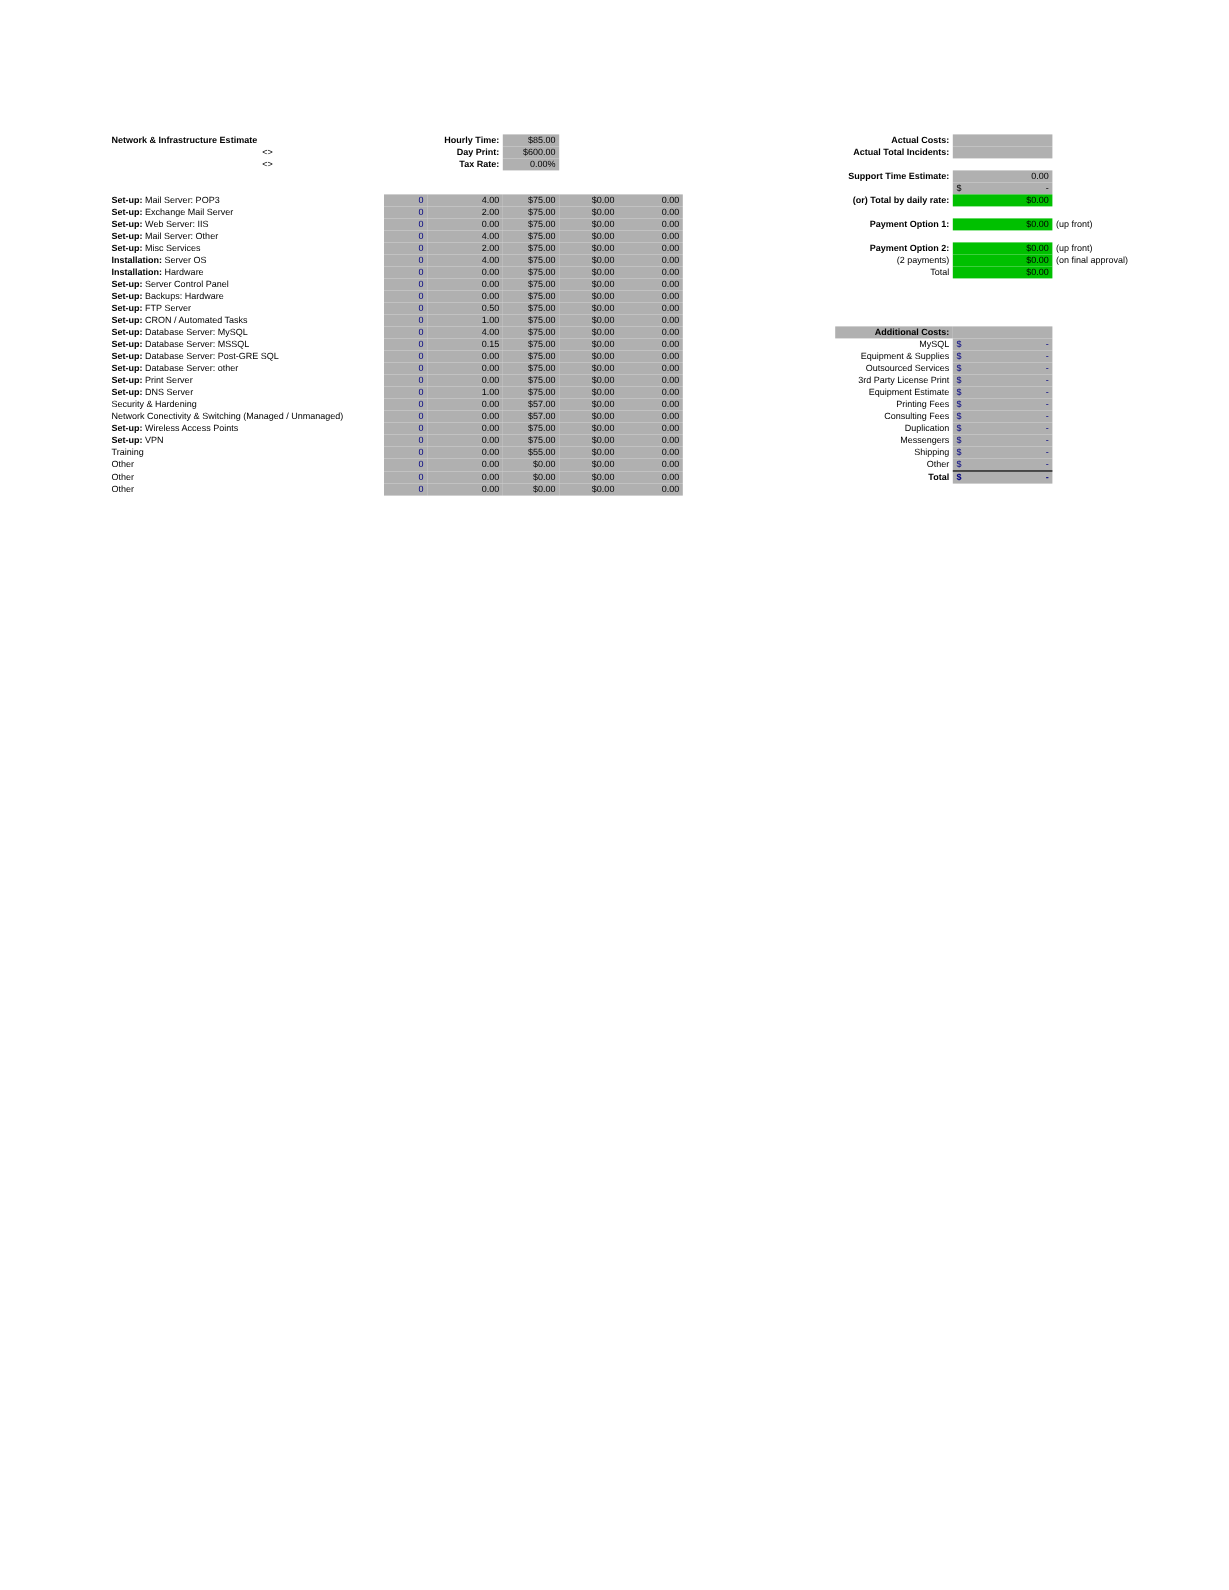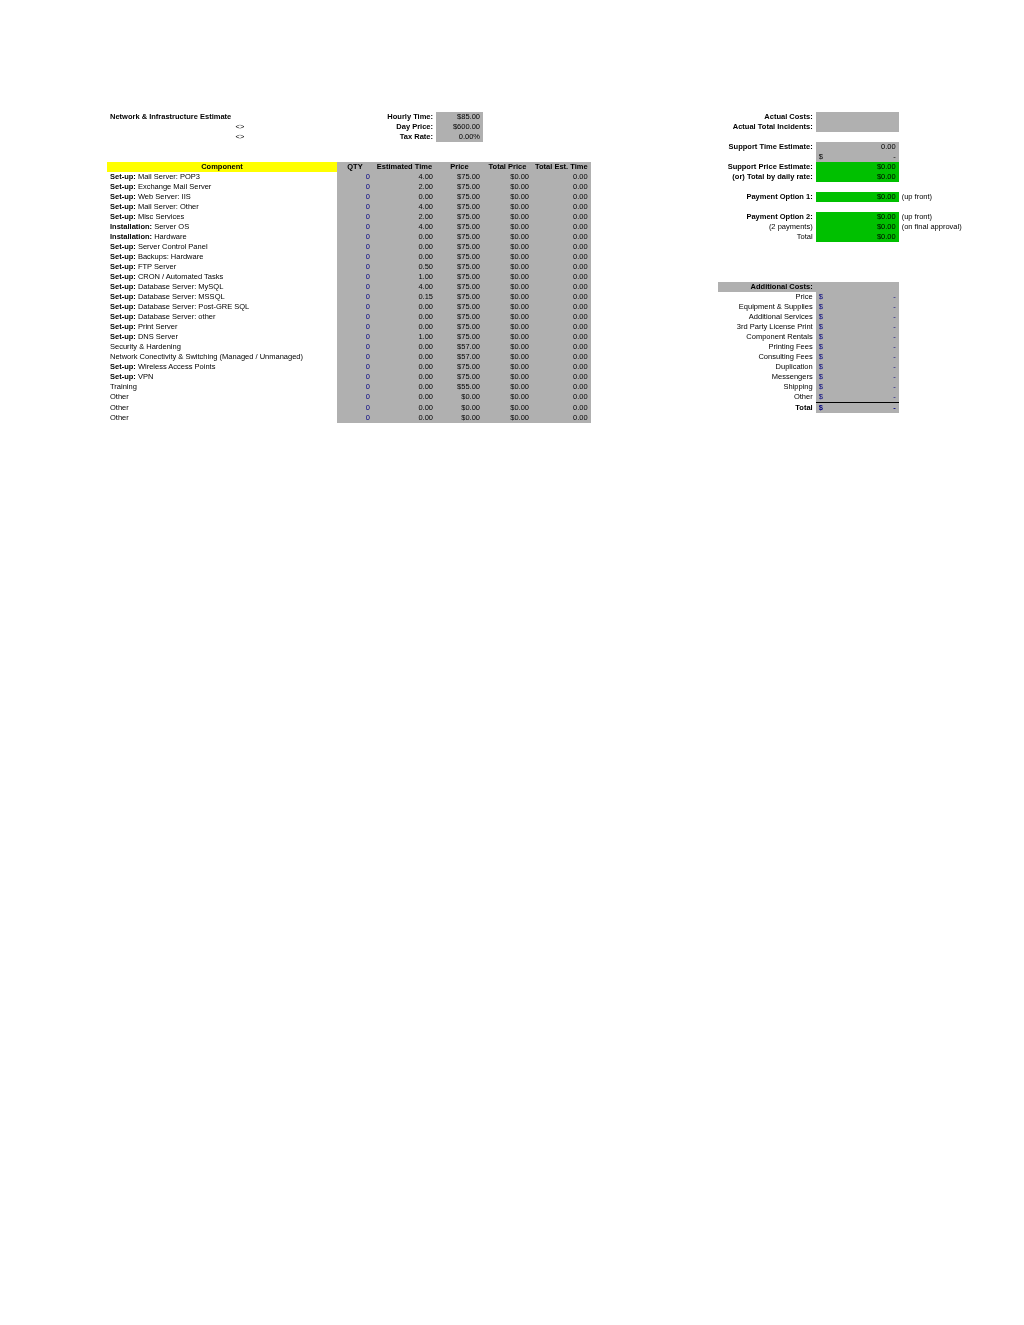--- a/index.html
+++ b/index.html
@@ -1,17 +1,17 @@
 <!DOCTYPE html>
 <html><head>
 <meta charset="utf-8">
 <style>
   body { background: #fff; font-family: Arial, sans-serif; font-size: 7.5px; margin: 0; padding: 0; color: #000; }
   .page { width: 1024px; height: 1325px; position: relative; }
-  .content { position: absolute; left: 107px; top: 112px; width: 878px; }
+  .content { position: absolute; left: 90px; top: 112px; width: 878px; }
   table { border-collapse: collapse; }
   td { padding: 0 3px; height: 10px; line-height: 10px; white-space: nowrap; vertical-align: middle; }
   .bold { font-weight: bold; }
   .right { text-align: right; }
   .center { text-align: center; }
   .gray { background: #b0b0b0; }
   .yellow { background: #ffff00; }
   .green { background: #00c000; color: #000; }
   .darkblue { color: #000080; }
   .underline { border-bottom: 0.5px solid #000; }
@@ -54,21 +54,21 @@
             <td class="gray right">$85.00</td>
             <td></td>
             <td></td>
             <td></td>
             <td class="bold right">Actual Costs:</td>
             <td class="gray" colspan="2"></td>
             <td></td>
           </tr>
           <tr>
             <td class="center" colspan="2">&lt;<custcompany>&gt;</custcompany></td>
-            <td class="bold right">Day Price:</td>
+            <td class="bold right">Day Print:</td>
             <td class="gray right">$600.00</td>
             <td></td>
             <td></td>
             <td></td>
             <td class="bold right">Actual Total Incidents:</td>
             <td class="gray" colspan="2"></td>
             <td></td>
           </tr>
           <tr>
             <td class="center" colspan="2">&lt;<proposalnumber>&gt;</proposalnumber></td>
@@ -101,32 +101,20 @@
             <td></td>
             <td></td>
             <td></td>
             <td></td>
             <td></td>
             <td class="gray">$</td>
             <td class="gray right">-</td>
             <td></td>
           </tr>
           <tr>
-            <td class="yellow bold center">Component</td>
-            <td class="gray bold center">QTY</td>
-            <td class="gray bold center">Estimated Time</td>
-            <td class="gray bold center">Price</td>
-            <td class="gray bold center">Total Price</td>
-            <td class="gray bold center">Total Est. Time</td>
-            <td></td>
-            <td class="bold right">Support Price Estimate:</td>
-            <td class="green right" colspan="2">$0.00</td>
-            <td></td>
-          </tr>
-          <tr>
             <td><span class="bold">Set-up:</span> Mail Server: POP3</td>
             <td class="gray right darkblue">0</td>
             <td class="gray right">4.00</td>
             <td class="gray right">$75.00</td>
             <td class="gray right">$0.00</td>
             <td class="gray right">0.00</td>
             <td></td>
             <td class="bold right">(or) Total by daily rate:</td>
             <td class="green right" colspan="2">$0.00</td>
             <td></td>
@@ -264,21 +252,21 @@
             <td></td>
           </tr>
           <tr>
             <td><span class="bold">Set-up:</span> Database Server: MSSQL</td>
             <td class="gray right darkblue">0</td>
             <td class="gray right">0.15</td>
             <td class="gray right">$75.00</td>
             <td class="gray right">$0.00</td>
             <td class="gray right">0.00</td>
             <td></td>
-            <td class="right">Price</td>
+            <td class="right">MySQL</td>
             <td class="gray darkblue">$</td>
             <td class="gray right darkblue">-</td>
             <td></td>
           </tr>
           <tr>
             <td><span class="bold">Set-up:</span> Database Server: Post-GRE SQL</td>
             <td class="gray right darkblue">0</td>
             <td class="gray right">0.00</td>
             <td class="gray right">$75.00</td>
             <td class="gray right">$0.00</td>
@@ -290,21 +278,21 @@
             <td></td>
           </tr>
           <tr>
             <td><span class="bold">Set-up:</span> Database Server: other</td>
             <td class="gray right darkblue">0</td>
             <td class="gray right">0.00</td>
             <td class="gray right">$75.00</td>
             <td class="gray right">$0.00</td>
             <td class="gray right">0.00</td>
             <td></td>
-            <td class="right">Additional Services</td>
+            <td class="right">Outsourced Services</td>
             <td class="gray darkblue">$</td>
             <td class="gray right darkblue">-</td>
             <td></td>
           </tr>
           <tr>
             <td><span class="bold">Set-up:</span> Print Server</td>
             <td class="gray right darkblue">0</td>
             <td class="gray right">0.00</td>
             <td class="gray right">$75.00</td>
             <td class="gray right">$0.00</td>
@@ -316,21 +304,21 @@
             <td></td>
           </tr>
           <tr>
             <td><span class="bold">Set-up:</span> DNS Server</td>
             <td class="gray right darkblue">0</td>
             <td class="gray right">1.00</td>
             <td class="gray right">$75.00</td>
             <td class="gray right">$0.00</td>
             <td class="gray right">0.00</td>
             <td></td>
-            <td class="right">Component Rentals</td>
+            <td class="right">Equipment Estimate</td>
             <td class="gray darkblue">$</td>
             <td class="gray right darkblue">-</td>
             <td></td>
           </tr>
           <tr>
             <td>Security &amp; Hardening</td>
             <td class="gray right darkblue">0</td>
             <td class="gray right">0.00</td>
             <td class="gray right">$57.00</td>
             <td class="gray right">$0.00</td>

